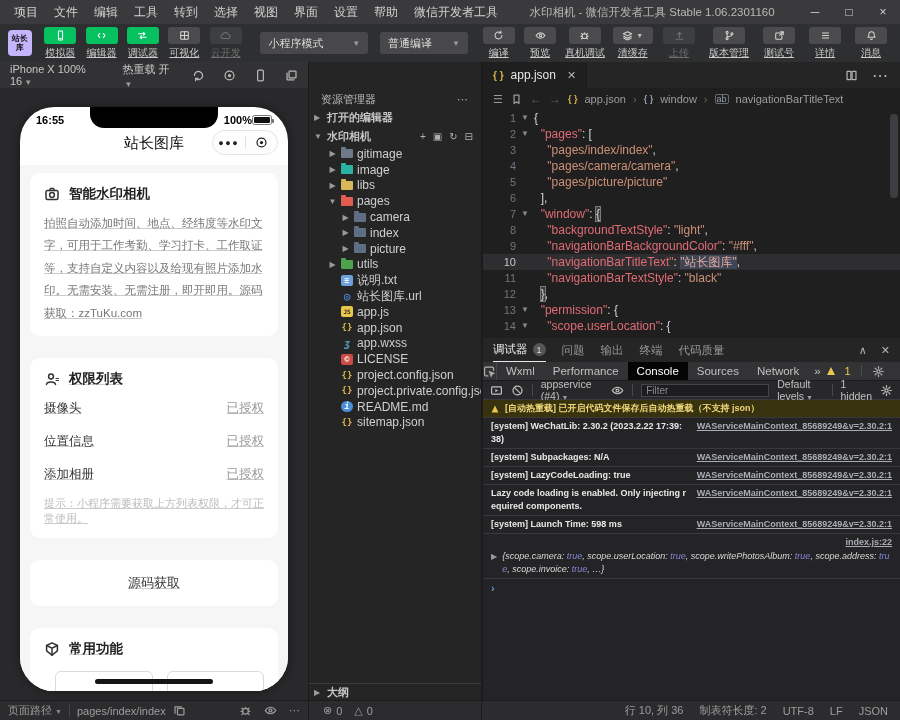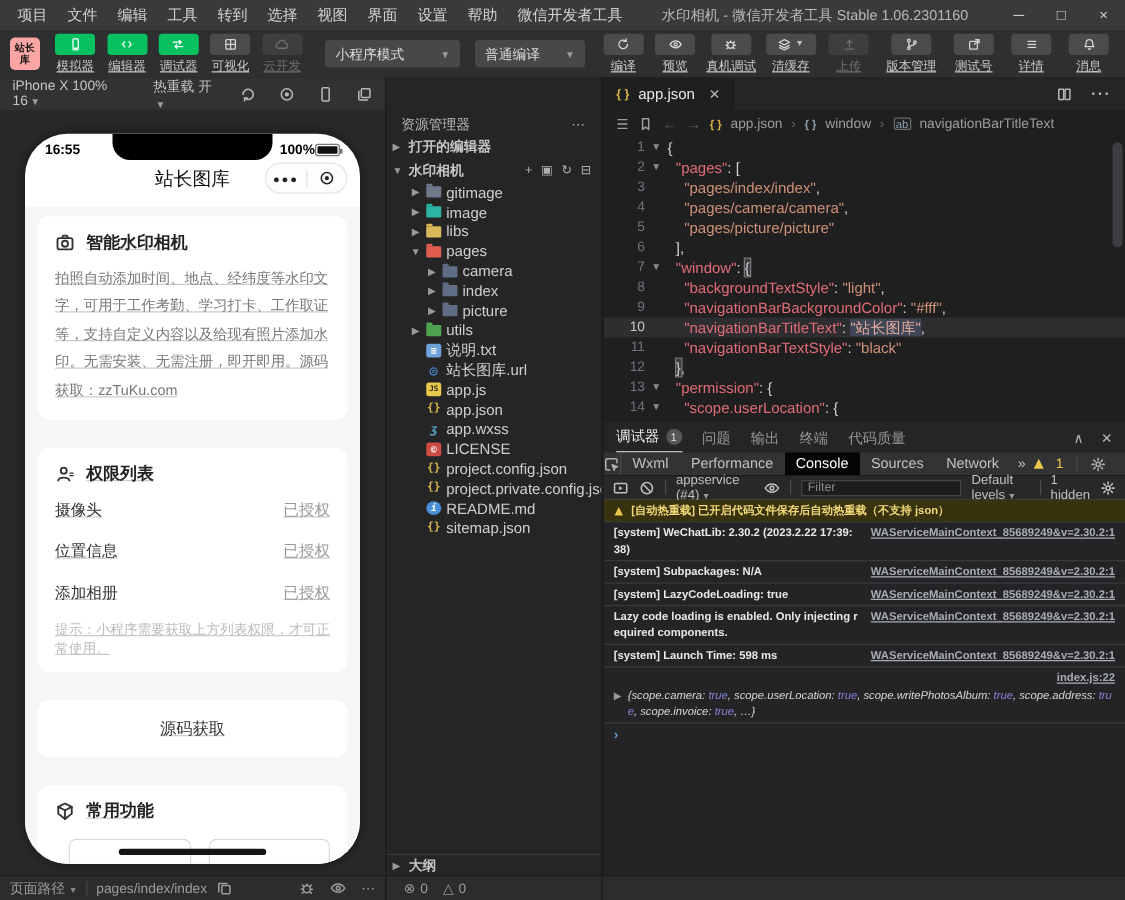--- a/index.html
+++ b/index.html
@@ -12,21 +12,21 @@
   
   .titlebar{position:absolute;left:0;top:0;right:0;height:24px;background:#3a3a3c;display:flex;align-items:center;font-size:12px;color:#d2d2d2;}
   .menus{display:flex;padding-left:6px;}
   .menus span{padding:0 8px;cursor:default;}
   .wtitle{flex:1;text-align:center;color:#b9b9b9;font-size:11.5px;white-space:nowrap;overflow:hidden;}
   .winctl{display:flex;height:100%;}
   .winctl div{width:34px;display:flex;align-items:center;justify-content:center;color:#cfcfcf;font-size:12px;}
 
   
   .toolbar{position:absolute;left:0;top:24px;right:0;height:38px;background:#2e2f31;display:flex;align-items:center;}
-  .logo{width:26px;height:26px;margin:0 8px 0 8px;border-radius:4px;background:#fca5a5;color:#111;font-size:8px;font-weight:700;line-height:9px;display:flex;align-items:center;justify-content:center;text-align:center;word-break:break-all;padding:1px;}
+  .logo{width:26px;height:26px;margin:0 8px 0 8px;border-radius:4px;background:#c4b5fd;color:#111;font-size:8px;font-weight:700;line-height:9px;display:flex;align-items:center;justify-content:center;text-align:center;word-break:break-all;padding:1px;}
   .tcol{width:46px;display:flex;flex-direction:column;align-items:center;gap:2px;}
   .tbtn{width:32px;height:17px;border-radius:3px;display:flex;align-items:center;justify-content:center;background:#4b4b4d;color:#d5d5d5;}
   .tbtn.green{background:#07c160;color:#fff;}
   .tbtn.dis{background:#3d3e40;color:#6f6f6f;}
   .tcol label{font-size:10px;color:#c9c9c9;white-space:nowrap;text-decoration:underline;}
   .tcol label.dim{color:#6f6f6f;}
   .dd{height:22px;background:#48484a;border-radius:3px;color:#ddd;font-size:11px;display:flex;align-items:center;padding:0 8px;margin-left:14px;}
   .dd .caret{margin-left:auto;color:#9a9a9a;font-size:8px;padding-left:8px;}
   .dd.w1{width:118px;}.dd.w2{width:96px;margin-left:12px;margin-right:10px;}
   .rgroup{margin-left:auto;display:flex;padding-right:6px;}
@@ -864,15 +864,22 @@
         <span>⋯</span>
       </span>
     </div>
     <div class="sb-z2">
       <span>⊗</span>
       <span>0</span>
       <span style="width:4px"></span>
       <span>△</span>
       <span>0</span>
     </div>
+    <div class="sb-z3">
+      <span>行 10, 列 36</span>
+      <span>制表符长度: 2</span>
+      <span>UTF-8</span>
+      <span>LF</span>
+      <span>JSON</span>
+    </div>
   </div>
 
 </div>
 
 </body></html>

